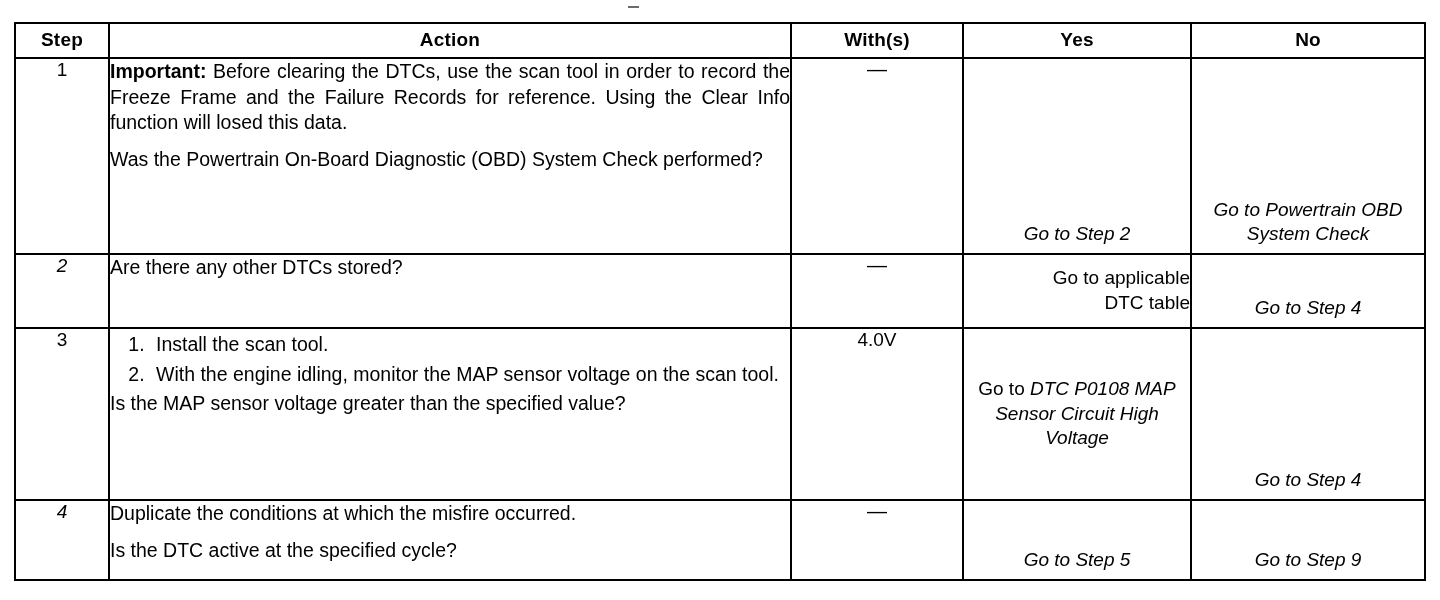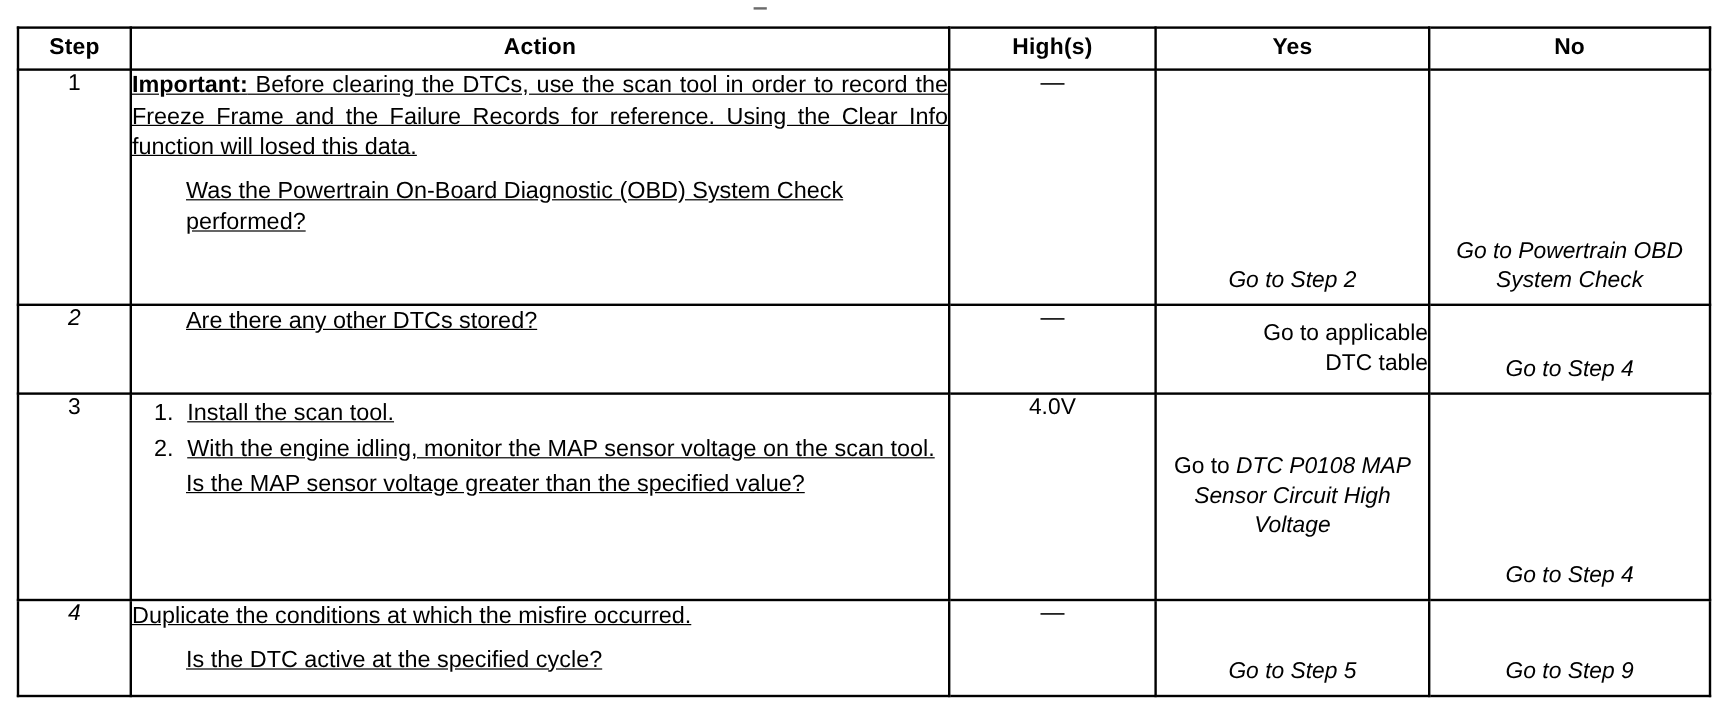--- a/index.html
+++ b/index.html
@@ -69,26 +69,25 @@
   }
   .dash {
     font-size: 20px;
     line-height: 1;
   }
   .cell-action {
     font-size: 19.5px;
     line-height: 1.32;
     padding: 6px 10px 8px 8px;
     text-align: left;
-    text-decoration: underline;
   }
   .cell-action p {
     margin: 0 0 11px 0;
   }
-  .cell-action p:last-child { margin-bottom: 0; margin-left: 45px; }
+  .cell-action p:last-child { margin-bottom: 0; }
   .cell-action .justified {
     text-align: justify;
     text-justify: inter-word;
   }
   .cell-action b { font-weight: bold; }
   ol.steps {
     margin: 2px 0 4px 0;
     list-style-type: decimal;
   }
   ol.steps li {
@@ -127,21 +126,21 @@
       <col class="c-step">
       <col class="c-action">
       <col class="c-value">
       <col class="c-yes">
       <col class="c-no">
     </colgroup>
     <thead>
       <tr>
         <th>Step</th>
         <th>Action</th>
-        <th>High(s)</th>
+        <th>With(s)</th>
         <th>Yes</th>
         <th>No</th>
       </tr>
     </thead>
     <tbody>
 
       <tr class="row-tall-1">
         <td class="cell-step">1</td>
         <td class="cell-action">
           <p class="justified"><b>Important:</b><span> Before clearing the DTCs, use the scan tool in order to record the Freeze Frame and the Failure Records for reference. Using the Clear Info function will losed this data.</span></p>

